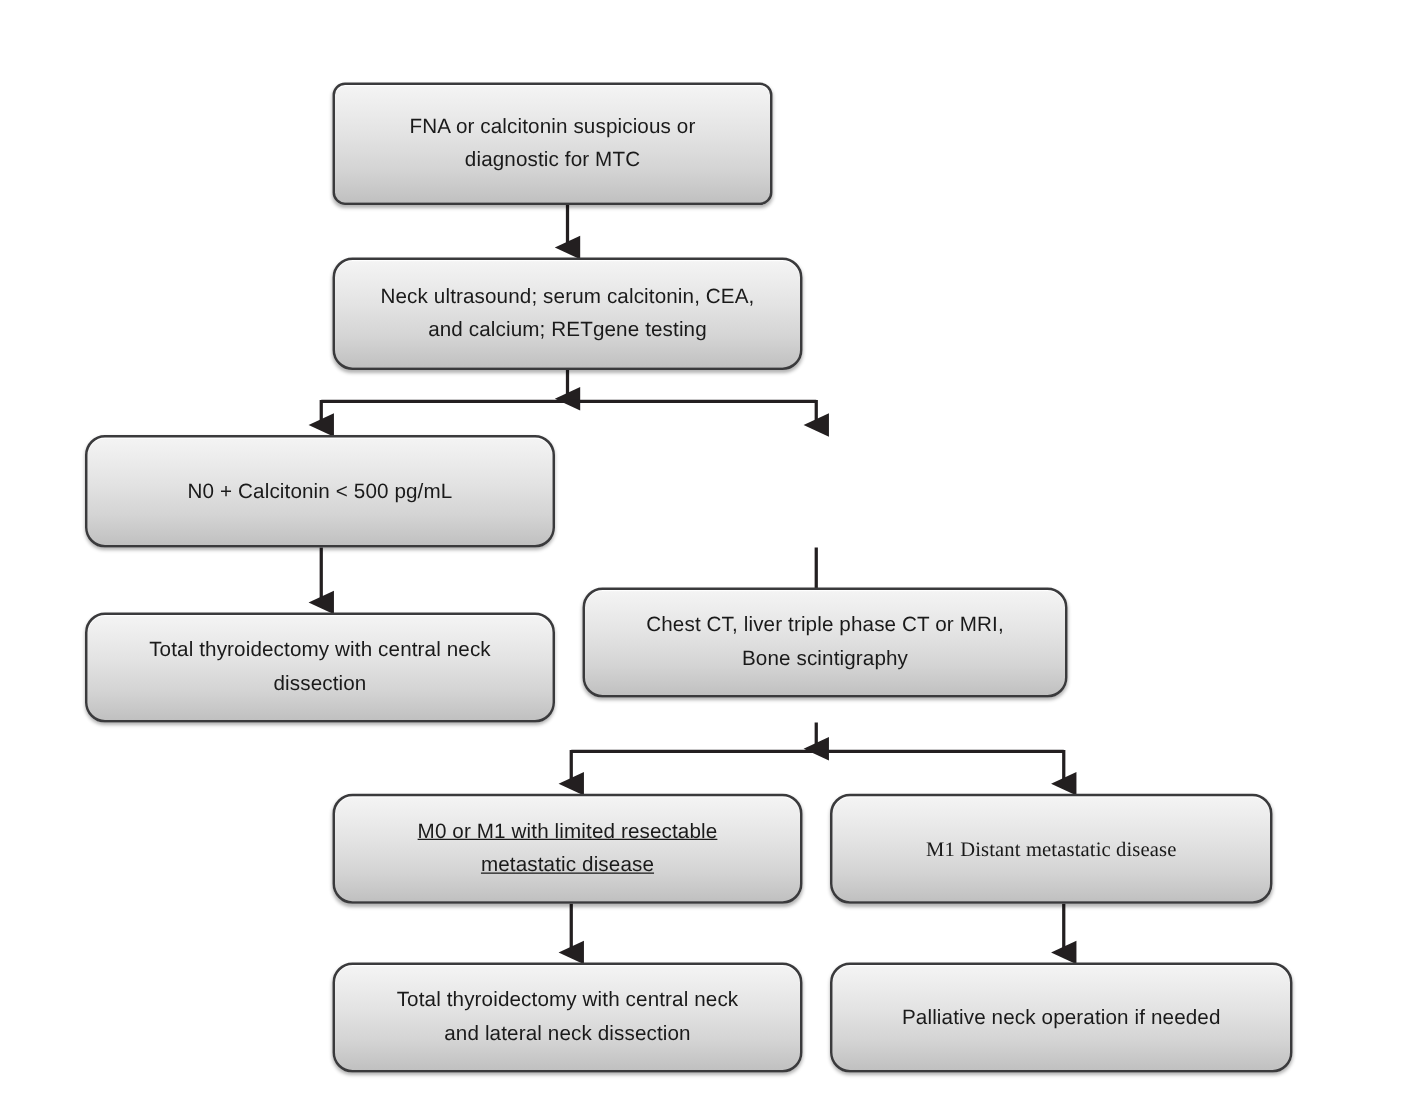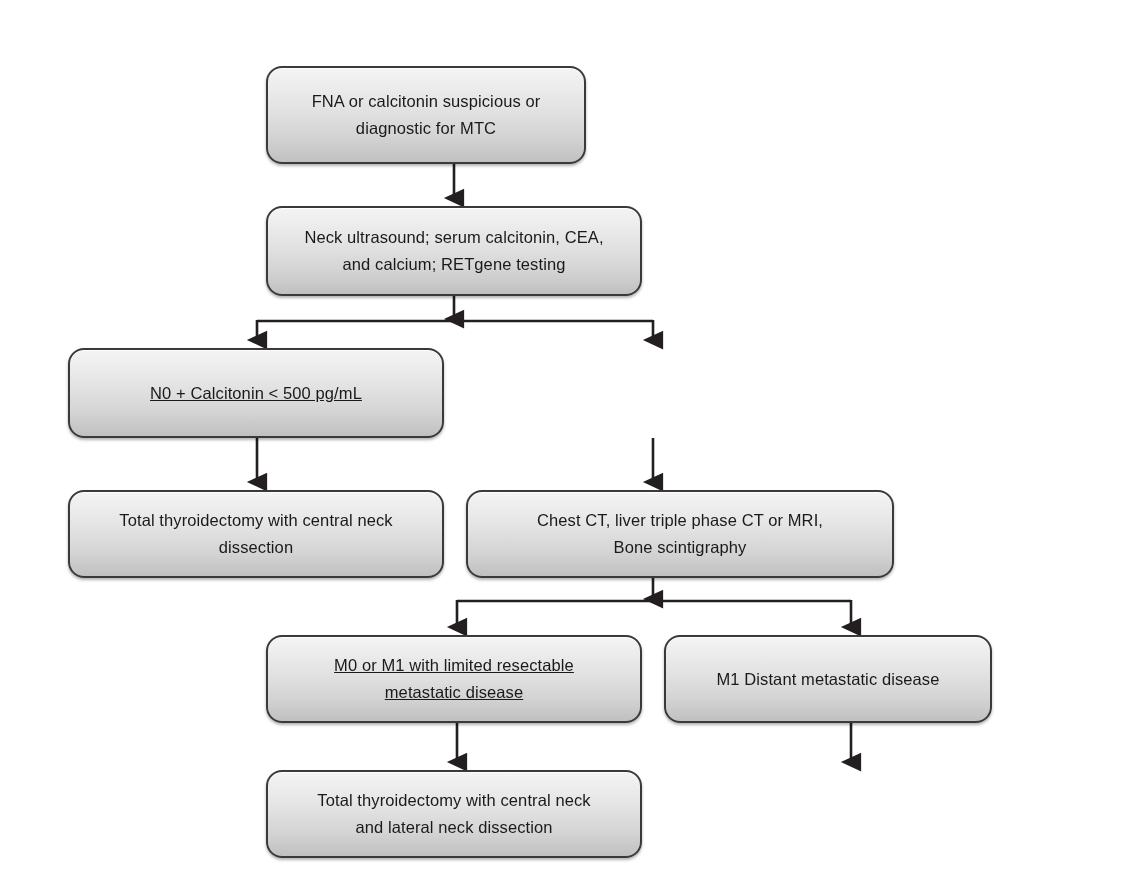--- a/index.html
+++ b/index.html
@@ -86,53 +86,56 @@
 
       <line x1="457" y1="600" x2="457" y2="626" marker-end="url(#arrowhead)"></line>
       <line x1="851" y1="600" x2="851" y2="626" marker-end="url(#arrowhead)"></line>
 
       <line x1="457" y1="723" x2="457" y2="761" marker-end="url(#arrowhead)"></line>
 
       <line x1="851" y1="723" x2="851" y2="761" marker-end="url(#arrowhead)"></line>
     </g>
   </svg>
 
-  <div class="node" style="left: 266px; top: 66px; width: 320px; height: 98px; border-color: rgb(58, 58, 60); color: rgb(26, 26, 26);">
+  <div class="node" style="left: 266px; top: 66px; width: 352px; height: 98px; border-color: rgb(58, 58, 60); color: rgb(26, 26, 26); border-radius: 10px;">
     <span class="label">FNA or calcitonin suspicious or
 diagnostic for MTC</span>
   </div>
 
   <div class="node" style="left: 266px; top: 206px; width: 376px; height: 90px; border-color: rgb(58, 58, 60); color: rgb(26, 26, 26);">
     <span class="label">Neck ultrasound; serum calcitonin, CEA,
 and calcium; RETgene testing</span>
   </div>
 
-  <div class="node" style="left: 68px; top: 348px; width: 376px; height: 90px; border-color: rgb(58, 58, 60); color: rgb(26, 26, 26); text-decoration: underline;">
+  <div class="node" style="left: 68px; top: 348px; width: 376px; height: 90px; border-color: rgb(58, 58, 60); color: rgb(26, 26, 26);">
     <span class="label">N0 + Calcitonin &lt; 500 pg/mL</span>
   </div>
 
 
   <div class="node" style="left: 68px; top: 490px; width: 376px; height: 88px; border-color: rgb(58, 58, 60); color: rgb(26, 26, 26);">
     <span class="label">Total thyroidectomy with central neck
 dissection</span>
   </div>
 
-  <div class="node" style="left: 466px; top: 490px; width: 428px; height: 88px; border-color: rgb(58, 58, 60); color: rgb(26, 26, 26);">
+  <div class="node" style="left: 466px; top: 470px; width: 388px; height: 88px; border-color: rgb(58, 58, 60); color: rgb(26, 26, 26);">
     <span class="label">Chest CT, liver triple phase CT or MRI,
 Bone scintigraphy</span>
   </div>
 
   <div class="node" style="left: 266px; top: 635px; width: 376px; height: 88px; border-color: rgb(58, 58, 60); color: rgb(26, 26, 26); text-decoration: underline;">
     <span class="label">M0 or M1 with limited resectable
 metastatic disease</span>
   </div>
 
-  <div class="node" style="left: 664px; top: 635px; width: 328px; height: 88px; border-color: rgb(58, 58, 60); color: rgb(26, 26, 26);">
+  <div class="node" style="left: 664px; top: 635px; width: 354px; height: 88px; border-color: rgb(58, 58, 60); color: rgb(26, 26, 26); font-family: Liberation Serif, serif;">
     <span class="label">M1 Distant metastatic disease</span>
   </div>
 
   <div class="node" style="left: 266px; top: 770px; width: 376px; height: 88px; border-color: rgb(58, 58, 60); color: rgb(26, 26, 26);">
     <span class="label">Total thyroidectomy with central neck
 and lateral neck dissection</span>
   </div>
 
+  <div class="node" style="left: 664px; top: 770px; width: 370px; height: 88px; border-color: rgb(58, 58, 60); color: rgb(26, 26, 26);">
+    <span class="label">Palliative neck operation if needed</span>
+  </div>
 
 </div>
 
 </body></html>

